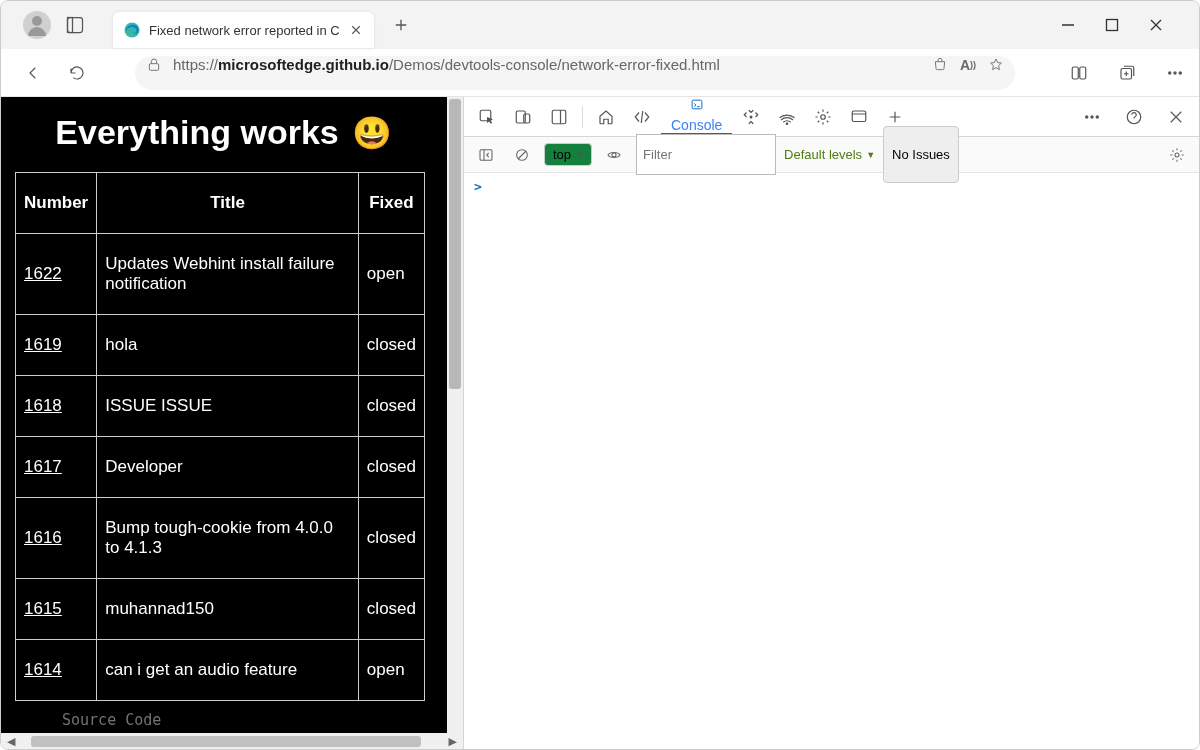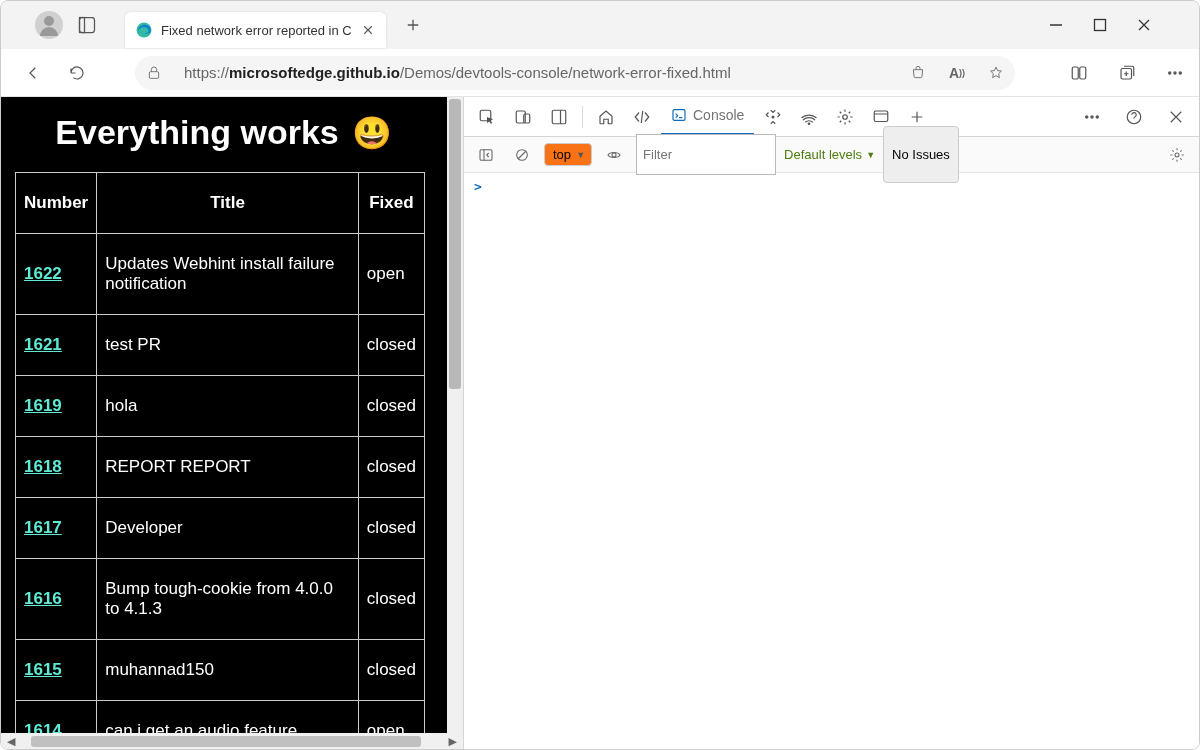--- a/index.html
+++ b/index.html
@@ -1,79 +1,79 @@
 <!DOCTYPE html>
 <html><head>
 <meta charset="utf-8">
 <style>
   * { box-sizing: border-box; }
   html, body { margin:0; padding:0; font-family: "Segoe UI", Arial, sans-serif; }
   body { width:1200px; height:750px; background:#fff; overflow:hidden; border:1px solid #ccc; border-radius:8px; position:relative;}
   
   
-  .tabstrip { height:48px; background:#f3f3f3; display:flex; align-items:center; padding:0 24px; }
+  .tabstrip { height:48px; background:#f3f3f3; display:flex; align-items:center; padding:0 12px; }
   .avatar { width:28px; height:28px; border-radius:50%; background:#d0d0d0; margin:0 10px; position:relative;}
   .avatar::before { content:""; position:absolute; top:5px; left:9px; width:10px; height:10px; border-radius:50%; background:#999;}
   .avatar::after { content:""; position:absolute; bottom:3px; left:5px; width:18px; height:9px; border-radius:9px 9px 0 0; background:#999;}
   .workspaces-icon { width:28px; height:28px; display:flex; align-items:center; justify-content:center; cursor:pointer; margin-right:24px;}
   .workspaces-icon svg { width:20px; height:20px; stroke:#555; fill:none; stroke-width:1.5;}
   .tab { background:#fff; border-radius:6px 6px 0 0; height:36px; display:flex; align-items:center; padding:0 10px; min-width:260px; gap:8px; font-size:13px; color:#333; box-shadow:0 0 3px rgba(0,0,0,.1); margin-top:10px;}
   .edge-icon { width:18px; height:18px; }
   .tab-title { flex:1; white-space:nowrap; overflow:hidden; text-overflow:ellipsis;}
   .tab-close { width:16px; height:16px; display:flex; align-items:center; justify-content:center; cursor:pointer; color:#555;}
   .new-tab { width:30px; height:30px; display:flex; align-items:center; justify-content:center; margin-left:12px; cursor:pointer; color:#555; font-size:18px;}
   .winbtns { margin-left:auto; display:flex; gap:30px; padding-right:24px; color:#333;}
   .winbtn { width:14px; height:14px; cursor:pointer; display:flex; align-items:center; justify-content:center;}
   
   
   .navbar { height:48px; background:#fff; display:flex; align-items:center; padding:0 8px 0 16px; gap:12px; border-bottom:1px solid #e5e5e5;}
   .nav-icon { width:32px; height:32px; display:flex; align-items:center; justify-content:center; color:#555; cursor:pointer; border-radius:4px;}
   .nav-icon svg { width:18px; height:18px; stroke:#555; fill:none; stroke-width:1.6;}
-  .addr { flex:0 0 880px; height:34px; background:#f5f5f5; border-radius:17px; display:flex; align-items:center; padding:0 10px; gap:21px; font-size:15px; color:#666; margin-left:30px;}
+  .addr { flex:0 0 880px; height:34px; background:#f5f5f5; border-radius:17px; display:flex; padding:0 10px; gap:10px; font-size:15px; color:#666; margin-left:30px;}
   .addr .url { flex:1; white-space:nowrap; overflow:hidden;}
   .addr .url b { color:#222; font-weight:600;}
   .addr-ic { width:18px; height:18px; display:flex; align-items:center; justify-content:center;}
   .addr-ic svg { width:16px; height:16px; stroke:#777; fill:none; stroke-width:1.5;}
   .right-icons { display:flex; gap:16px; margin-left:auto; align-items:center;}
   
   
   .split { display:flex; height:654px; }
   
   
   .page-wrap { width:462px; position:relative; background:#fff;}
   .page-scroll { position:absolute; inset:0 16px 18px 0; overflow:hidden; background:#000; color:#fff; }
   .page-inner { padding:10px 8px 8px 14px; width:440px;}
   h1.pg { font-size:34px; font-weight:700; margin:6px 0 20px; display:flex; align-items:center; gap:14px;justify-content:center;}
   .emoji { font-size:32px;}
   table.issues { border-collapse:collapse; width:410px; font-size:17px;}
   table.issues th, table.issues td { border:1px solid #ccc; padding:20px 8px; text-align:left;}
   table.issues th { font-weight:700; text-align:center;}
-  table.issues td.num a { color:#5eead4; text-decoration:underline;font-weight:bold;}
+  table.issues td.num a { color:#ffffff; text-decoration:underline;}
   .src { color:#737373; font-family:Consolas,monospace; font-size:15px; margin-top:10px; display:inline-block;margin-left:47px;}
   
   .vbar { position:absolute; top:0; right:0; width:16px; bottom:18px; background:#f0f0f0;}
   .vthumb { position:absolute; top:2px; left:2px; width:12px; height:290px; background:#b8b8b8; border-radius:3px;}
   .hbar { position:absolute; left:0; right:0; bottom:0; height:18px; background:#f0f0f0;}
   .hthumb { position:absolute; left:30px; top:3px; height:11px; width:390px; background:#c0c0c0; border-radius:3px;}
   .harrow { position:absolute; top:2px; font-size:11px; color:#666;}
   
   
   .devtools { flex:1; border-left:1px solid #d5d5d5; display:flex; flex-direction:column; background:#fff;}
   .dt-tabs { height:40px; display:flex; align-items:center; border-bottom:1px solid #d5d5d5; padding:0 6px; gap:2px;}
   .dt-ic { width:34px; height:34px; display:flex; align-items:center; justify-content:center; color:#555; cursor:pointer; border-radius:4px;}
   .dt-ic svg { width:18px; height:18px; stroke:#555; fill:none; stroke-width:1.6;}
   .dt-tab { height:38px; padding:0 10px; display:flex; align-items:center; gap:6px; font-size:14px; color:#333; cursor:pointer; border-bottom:3px solid transparent;}
-  .dt-tab.active { color:#737373; border-bottom-color:#0f6cbd;}
+  .dt-tab.active { color:#3b82f6; border-bottom-color:#0f6cbd;flex-direction:column;}
   .dt-sep { width:1px; height:22px; background:#ddd; margin:0 4px;}
   .dt-right { margin-left:auto; display:flex; align-items:center; gap:8px;}
   
   .dt-toolbar { height:36px; display:flex; align-items:center; gap:8px; padding:0 8px; border-bottom:1px solid #e5e5e5; background:#fafafa;}
   .tb-btn { width:28px; height:28px; display:flex; align-items:center; justify-content:center; border-radius:4px; cursor:pointer;}
   .tb-btn svg { width:16px; height:16px; stroke:#666; fill:none; stroke-width:1.6;}
-  .ctx { background:#f97316; border:1px solid #ccc; border-radius:4px; padding:3px 20px 3px 8px; font-size:13px; position:relative;}
+  .ctx { background:#15803d; border:1px solid #ccc; border-radius:4px; padding:3px 20px 3px 8px; font-size:13px; position:relative;}
   .ctx::after{ content:"▼"; font-size:9px; position:absolute; right:6px; top:6px; color:#555;}
   .filter { border:1px solid #bbb; font-size:13px; padding:12px 6px; width:140px;}
   .levels { font-size:13px; color:#4d7c0f; display:flex; align-items:center; gap:4px;}
   .levels::after { content:"▼"; font-size:9px;}
   .noissues { background:#eee; border:1px solid #ccc; border-radius:4px; padding:20px 8px; font-size:13px;}
   .gear { margin-left:auto;}
   
   .dt-console { flex:1; padding:6px 10px; font-family:Consolas,monospace; font-size:13px;}
   .prompt { color:#0f6cbd; font-weight:bold;}
 </style>
@@ -199,32 +199,27 @@
             <th>Fixed</th>
           </tr>
             </thead>
           <tbody id="issues-body">
               <tr>
                 <td class="num"><a>1622</a></td>
                 <td>Updates Webhint install failure notification</td>
                 <td>open</td>
               </tr>
               <tr>
-                <td class="num"><a>1621</a></td>
-                <td>test PR</td>
-                <td>closed</td>
-              </tr>
-              <tr>
                 <td class="num"><a>1619</a></td>
                 <td>hola</td>
                 <td>closed</td>
               </tr>
               <tr>
                 <td class="num"><a>1618</a></td>
-                <td>REPORT REPORT</td>
+                <td>ISSUE ISSUE</td>
                 <td>closed</td>
               </tr>
               <tr>
                 <td class="num"><a>1617</a></td>
                 <td>Developer</td>
                 <td>closed</td>
               </tr>
               <tr>
                 <td class="num"><a>1616</a></td>
                 <td>Bump tough-cookie from 4.0.0 to 4.1.3</td>

